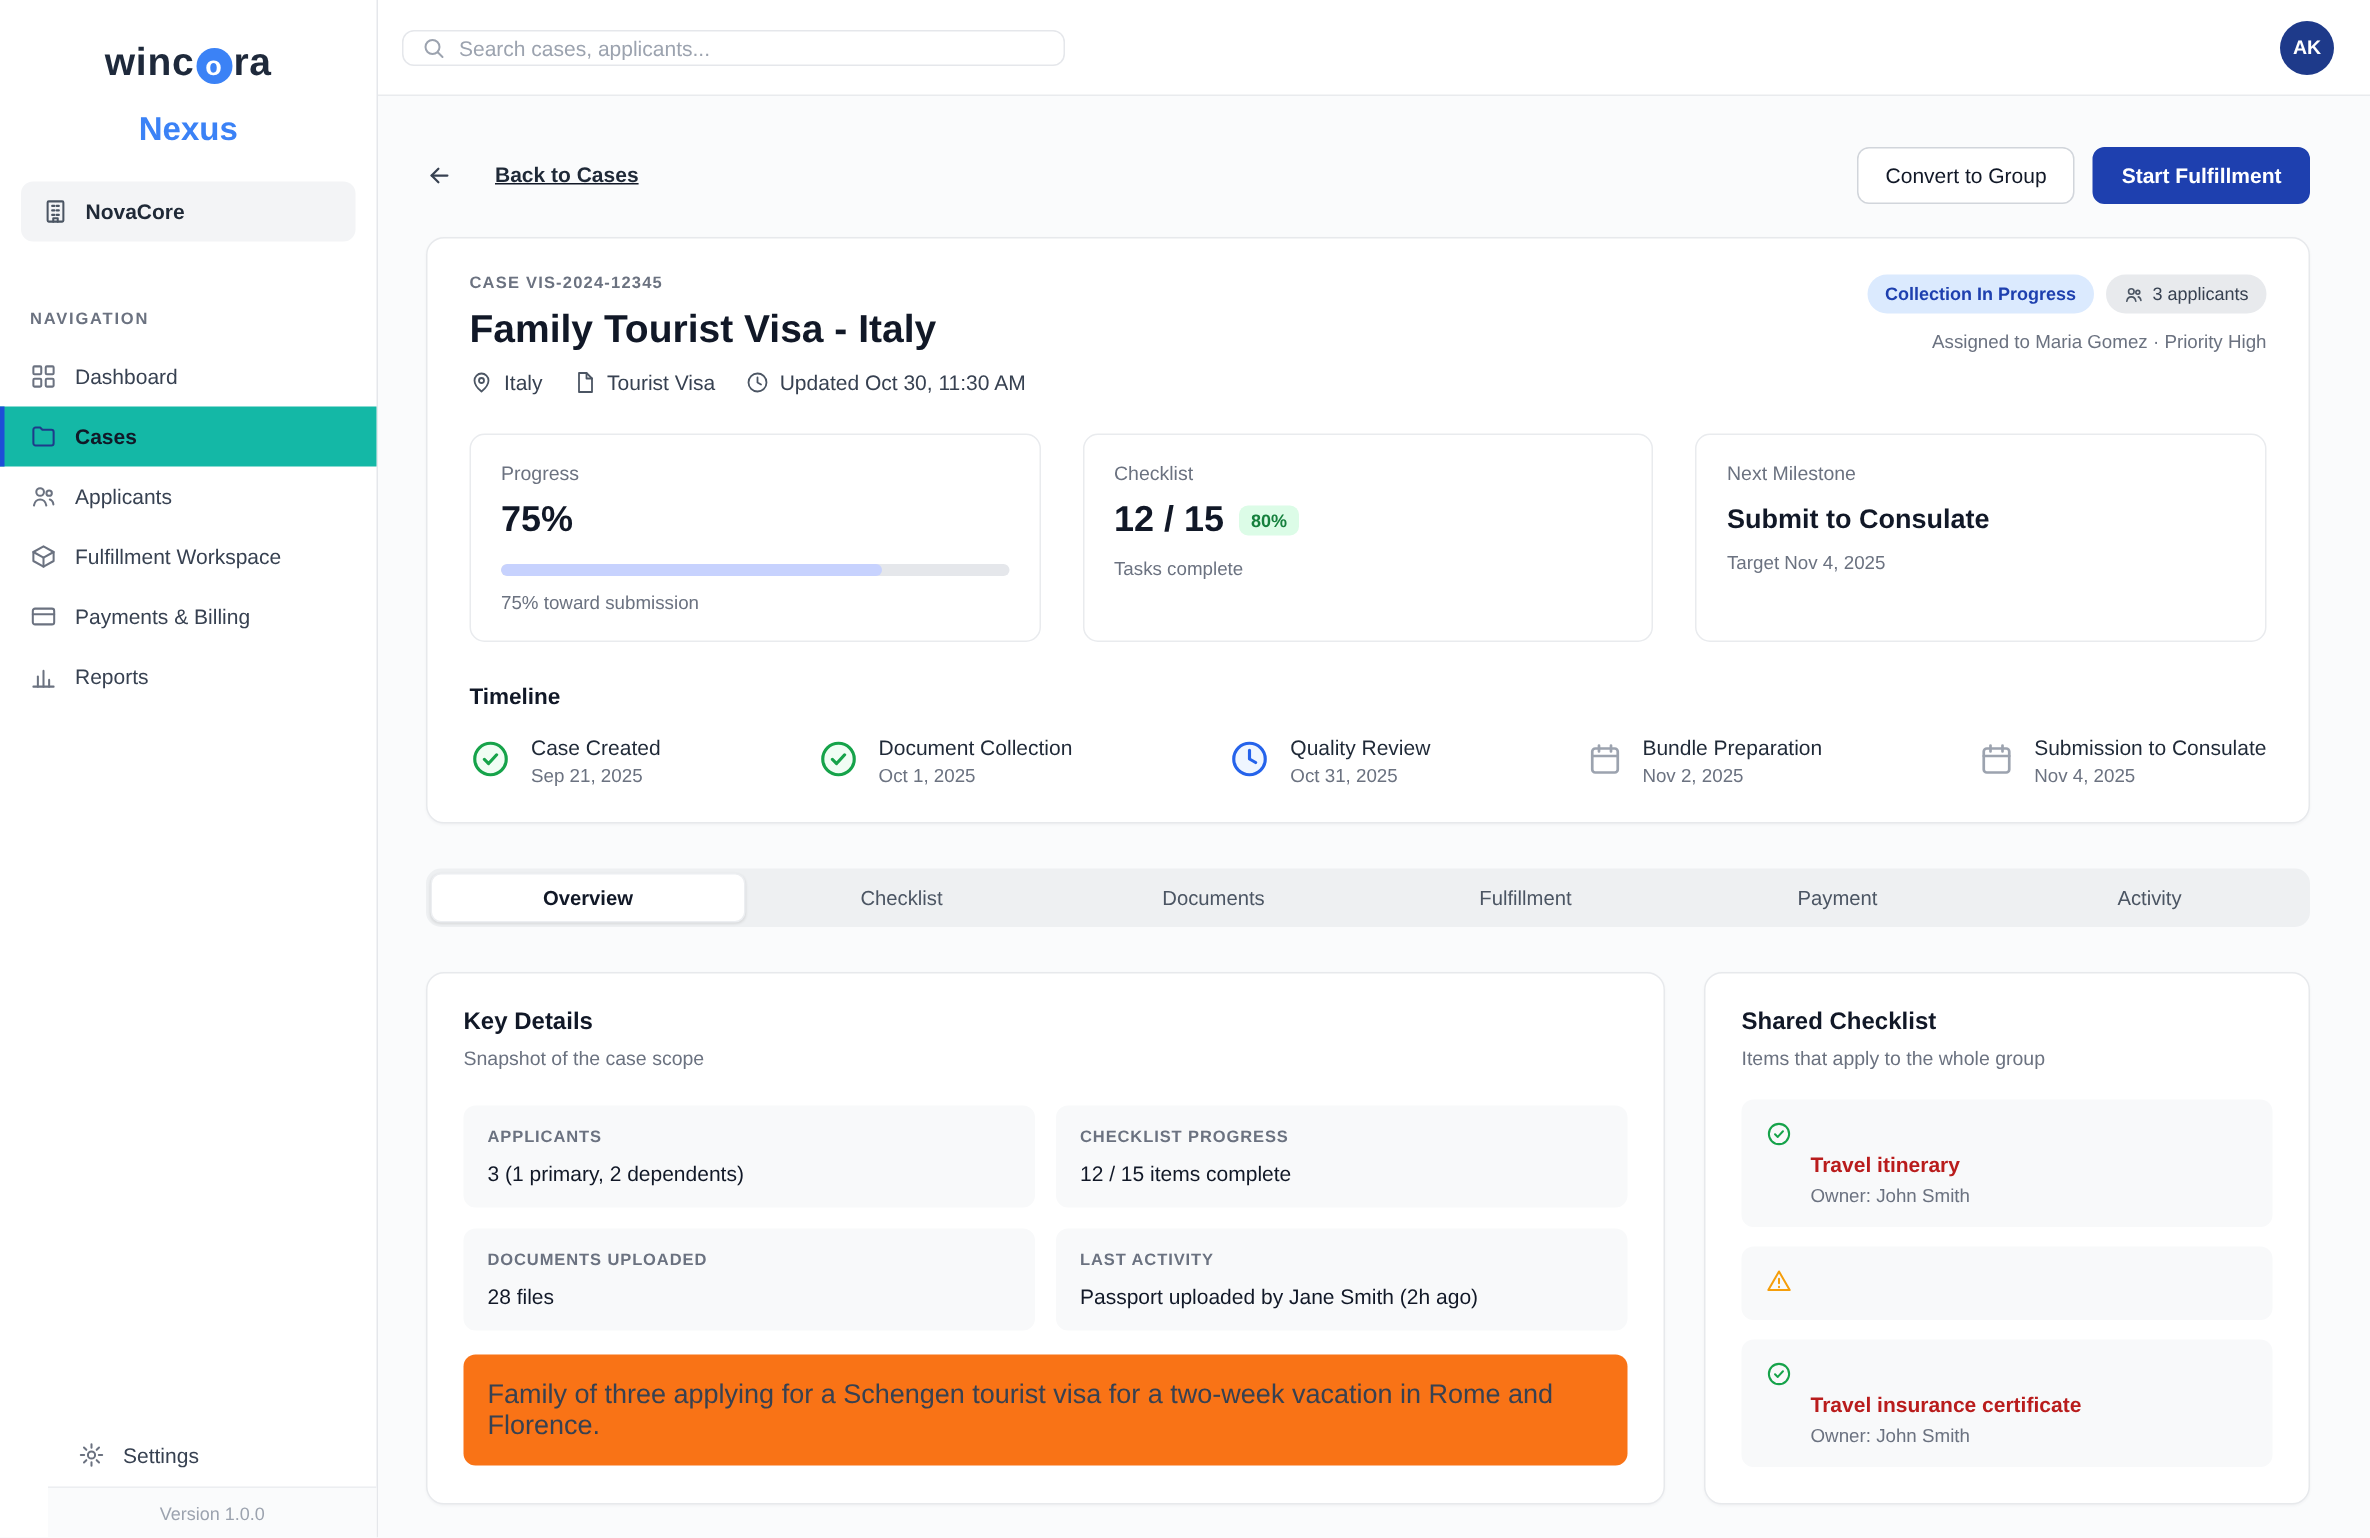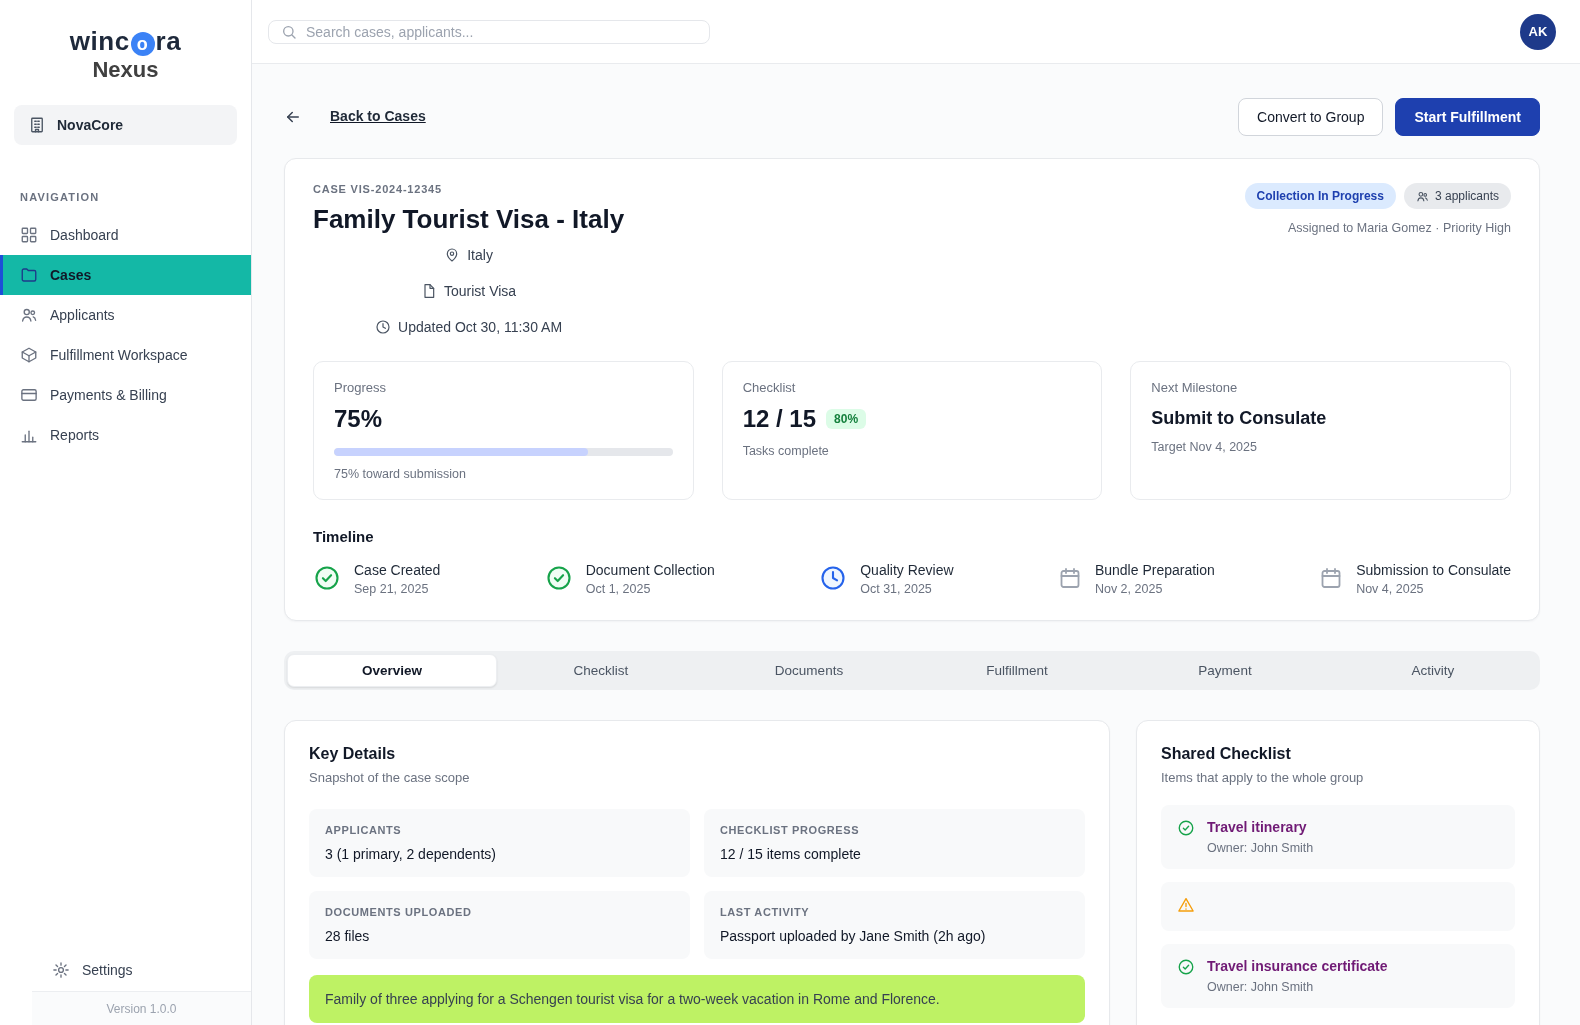--- a/index.html
+++ b/index.html
@@ -15,21 +15,21 @@
     width:252px; min-width:252px; background:#ffffff;
     border-right:1px solid #e5e7eb; display:flex; flex-direction:column; height:100%;
   }
   .logo-wrap { text-align:center; padding-top:26px; }
   .logo-text { font-size:26px; font-weight:600; color:#1e293b; letter-spacing:.5px; }
   .logo-o {
     display:inline-block; width:24px; height:24px; line-height:24px; border-radius:50%;
     background:#3b82f6; color:#ffffff; text-align:center; font-size:18px; font-weight:700;
     vertical-align:baseline; margin:0 1px;
   }
-  .product-name { font-size:22px; font-weight:700; color:#404040; }
+  .product-name { font-size:22px; font-weight:700; color:#3b82f6; margin-top:16px; }
   .workspace-item {
     margin:22px 14px 0; background:#f3f4f6; border-radius:8px; padding:11px 14px;
     display:flex; align-items:center; gap:11px; cursor:pointer;
   }
   .workspace-item .icon { color:#4b5563; }
   .workspace-item span.lbl { font-size:14px; font-weight:600; color:#1f2937; }
   .nav-label {
     margin-top:46px; padding:0 20px; font-size:11px; font-weight:700;
     letter-spacing:1.2px; color:#6b7280;
   }
@@ -94,21 +94,21 @@
 
   .card {
     background:#ffffff; border:1px solid #e7e9ec; border-radius:12px;
     box-shadow:0 1px 2px rgba(16,24,40,.04);
   }
   .case-card { margin-top:22px; padding:24px 28px; }
 
   .case-header { display:flex; }
   .case-id { font-size:11px; font-weight:600; letter-spacing:.8px; color:#6b7280; }
   .case-title { font-size:26px; font-weight:700; color:#111827; margin-top:9px; }
-  .case-meta { display:flex; gap:20px; margin-top:12px; align-items:center;flex-direction:column; }
+  .case-meta { display:flex; gap:20px; margin-top:12px; align-items:center; }
   .meta-item { display:flex; align-items:center; gap:7px; font-size:14px; color:#374151; }
   .meta-item .icon { color:#4b5563; }
   .meta-item .icon svg { width:16px; height:16px; }
   .case-header-right { margin-left:auto; text-align:right; }
   .badges { display:flex; gap:8px; justify-content:flex-end; }
   .badge {
     border-radius:999px; font-size:12px; padding:6px 12px; display:inline-flex;
     align-items:center; gap:6px; white-space:nowrap;
   }
   .badge.status { background:#dbeafe; color:#1e40af; font-weight:600; }
@@ -159,31 +159,31 @@
 
   .columns { margin-top:30px; display:grid; grid-template-columns:1fr 404px; gap:26px; padding-bottom:14px; }
   .panel { padding:24px; }
   .panel-title { font-size:16px; font-weight:700; color:#111827; }
   .panel-subtitle { font-size:13px; color:#6b7280; margin-top:7px; }
 
   .kd-grid { margin-top:24px; display:grid; grid-template-columns:1fr 1fr; gap:14px; }
   .kd-item { background:#f8f9fa; border-radius:8px; padding:15px 16px; }
   .kd-label { font-size:11px; font-weight:700; letter-spacing:.6px; color:#6b7280; }
   .kd-value { font-size:14px; font-weight:500; color:#111827; margin-top:10px; }
-  .kd-note { margin-top:16px; background:#bef264; border-radius:8px; padding:16px; font-size:14px; color:#374151; }
+  .kd-note { margin-top:16px; background:#f97316; border-radius:8px; padding:16px; font-size:18px; color:#374151; }
 
   .cl-list { margin-top:20px; display:flex; flex-direction:column; gap:13px; }
   .cl-item {
     background:#f8f9fa; border-radius:8px; padding:14px 16px;
     display:flex; gap:12px; align-items:flex-start; cursor:pointer;
   }
   .cl-icon svg { width:18px; height:18px; }
   .cl-icon.done { color:#16a34a; }
   .cl-icon.warning { color:#f59e0b; }
-  .cl-title { font-size:14px; font-weight:600; color:#701a75; }
+  .cl-title { font-size:14px; font-weight:600; color:#b91c1c;margin-top:21px; }
   .cl-owner { font-size:12.5px; color:#6b7280; margin-top:6px; }
   .cl-alert { font-size:12.5px; color:#d97706; margin-top:7px; }
 </style>
 </head>
 <body>
 
 <div class="app">
 
   <aside class="sidebar">
     <div class="logo-wrap">

